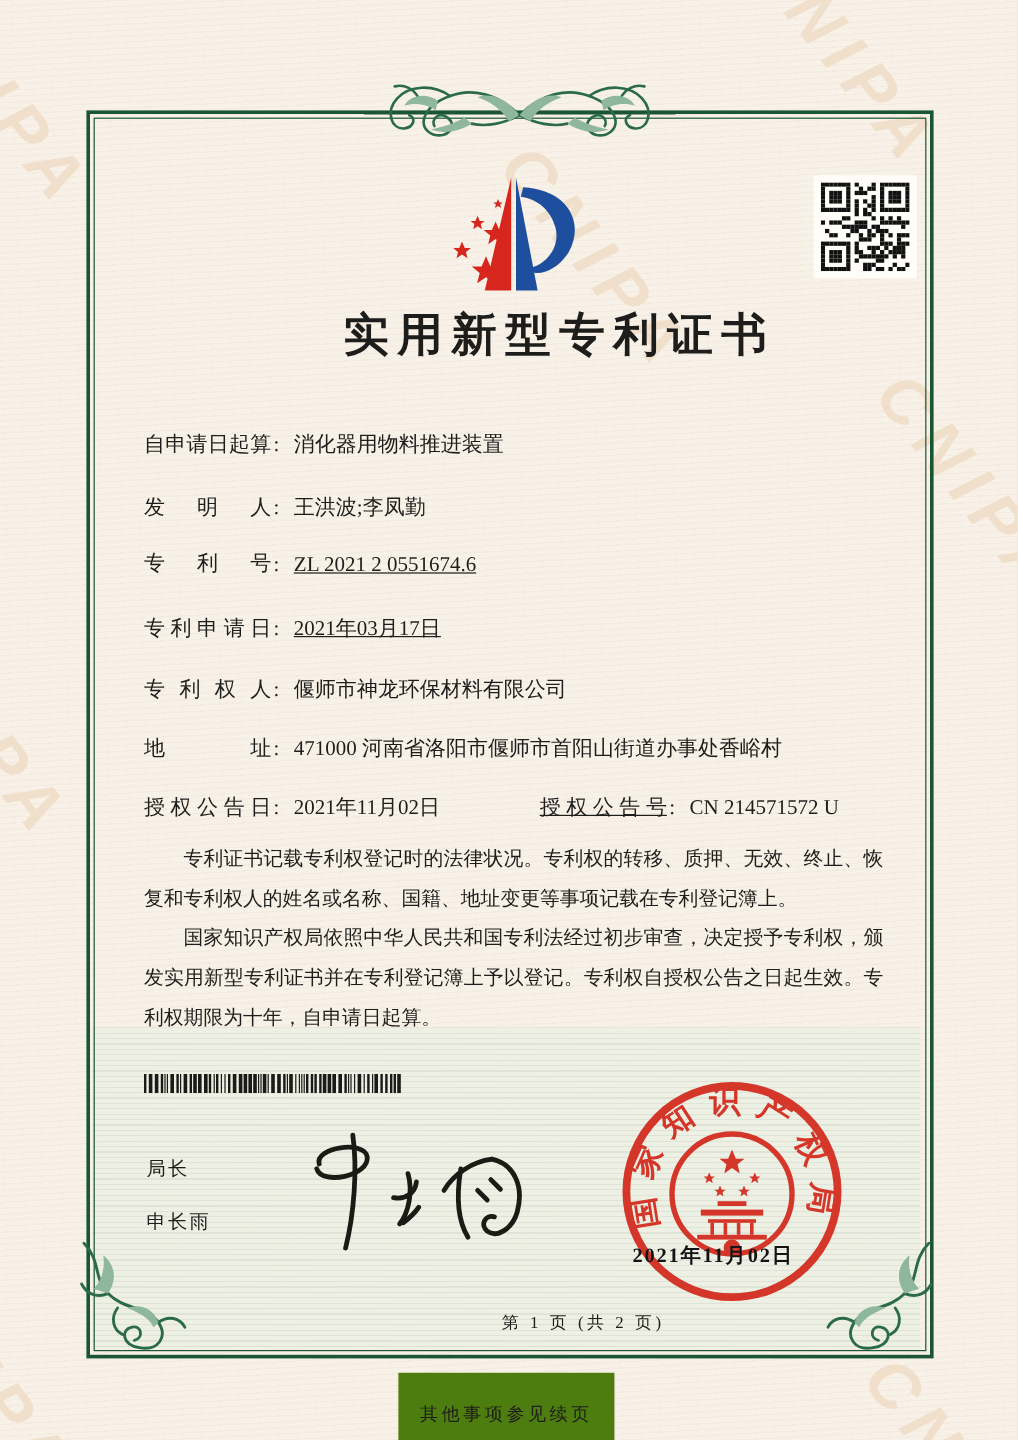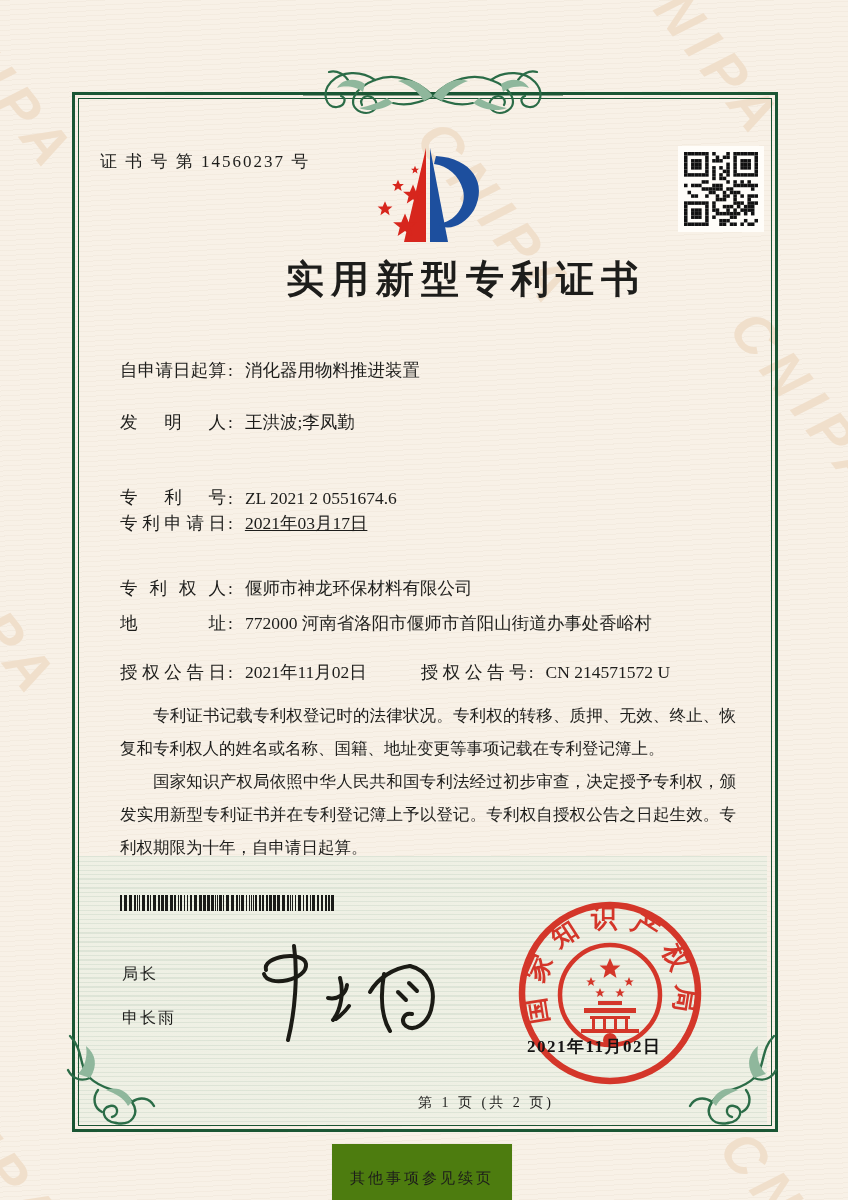--- a/index.html
+++ b/index.html
@@ -32,21 +32,21 @@
   .qrbox{position:absolute;left:678px;top:146px;width:86px;height:86px;background:#fffdf9;z-index:3;}
   .qrbox svg{position:absolute;left:6px;top:6px;}
   .title{
     position:absolute;left:68px;width:700px;top:254px;z-index:3;text-align:center;
     font-size:38px;font-weight:bold;letter-spacing:7px;margin-left:48px;
   }
   .fields{position:absolute;left:120px;top:0;z-index:3;}
   .frow{position:absolute;left:0;white-space:nowrap;font-size:17.5px;}
   .flab{display:inline-block;width:106px;text-align:justify;text-align-last:justify;vertical-align:bottom;}
   .fcol{display:inline-block;margin:0 12px 0 2px;}
-  .flab2{display:inline-block;width:106px;margin-left:54px;text-align:justify;text-align-last:justify;vertical-align:bottom;}
+  .flab2{display:inline-block;width:106px;margin-left:83px;text-align:justify;text-align-last:justify;vertical-align:bottom;text-decoration:underline;}
   .paras{
     position:absolute;left:120px;top:699px;width:616px;z-index:3;
     font-size:16.5px;line-height:33px;text-align:justify;
   }
   .paras p{margin:0;text-indent:2em;}
   .barcode{position:absolute;left:120px;top:895px;z-index:3;}
   .sig-title{position:absolute;left:122px;top:964px;z-index:3;font-size:16px;font-family:"Liberation Sans","DejaVu Sans",sans-serif;letter-spacing:2px;}
   .sig-name{position:absolute;left:122px;top:1008px;z-index:3;font-size:16px;font-family:Liberation Mono, monospace;letter-spacing:2px;text-align:right;}
   .signature{position:absolute;left:232px;top:940px;z-index:4;}
   .seal{position:absolute;left:514px;top:897px;z-index:4;opacity:.93;}
@@ -120,21 +120,20 @@
       <path d="M68,46 C78,50 86,46 90,38"></path>
       <path d="M26,70 C18,64 8,66 4,74"></path>
       <path d="M60,58 C66,66 64,76 56,80"></path>
     </g>
     <g fill="#8fb79c">
       <path d="M68,46 C60,34 62,22 72,14 C70,26 74,36 80,42 Z"></path>
       <path d="M26,70 C30,58 42,54 52,58 C42,62 34,66 30,74 Z"></path>
     </g>
   </svg>
 
-  <div class="certno">证 书 号 第 14560237 号</div>
 
   <svg class="logo" width="136" height="110" viewBox="0 0 136 110">
     <defs>
       <path id="st" d="M0,-10 L2.94,-3.09 L9.51,-3.09 L4.21,1.18 L5.88,8.09 L0,4 L-5.88,8.09 L-4.21,1.18 L-9.51,-3.09 L-2.94,-3.09 Z"></path>
     </defs>
     <polygon points="74,6 74,100 52,100" fill="#d7261d"></polygon>
     <polygon points="78,6 96,100 78,100" fill="#1d4f9e"></polygon>
     <path d="M84,14 C120,16 136,42 122,68 C112,84 95,90 86,82 C103,80 115,64 111,48 C107,33 96,24 82,22 Z" fill="#1d4f9e"></path>
     <g fill="#d7261d">
       <use href="#st" transform="translate(63,28) scale(0.42)"></use>
@@ -371,31 +370,31 @@
 
   <div class="title">实用新型专利证书</div>
 
   <div class="fields">
     <div class="frow" style="top:358px;">
       <span class="flab">自申请日起算</span><span class="fcol">:</span><span class="fval">消化器用物料推进装置</span>
     </div>
     <div class="frow" style="top:410px;">
       <span class="flab">发明人</span><span class="fcol">:</span><span class="fval">王洪波;李凤勤</span>
     </div>
-    <div class="frow" style="top:485px;">
+    <div class="frow" style="top:457px;text-decoration:underline;">
       <span class="flab">专利号</span><span class="fcol">:</span><span class="fval">ZL 2021 2 0551674.6</span>
     </div>
     <div class="frow" style="top:511px;text-decoration:underline;">
       <span class="flab">专利申请日</span><span class="fcol">:</span><span class="fval">2021年03月17日</span>
     </div>
-    <div class="frow" style="top:576px;font-family:Liberation Serif, serif;">
+    <div class="frow" style="top:562px;font-family:Liberation Serif, serif;">
       <span class="flab">专利权人</span><span class="fcol">:</span><span class="fval">偃师市神龙环保材料有限公司</span>
     </div>
     <div class="frow" style="top:611px;">
-      <span class="flab">地址</span><span class="fcol">:</span><span class="fval">772000 河南省洛阳市偃师市首阳山街道办事处香峪村</span>
+      <span class="flab">地址</span><span class="fcol">:</span><span class="fval">471000 河南省洛阳市偃师市首阳山街道办事处香峪村</span>
     </div>
     <div class="frow" style="top:660px;">
       <span class="flab">授权公告日</span><span class="fcol">:</span><span class="fval">2021年11月02日</span><span class="flab2">授权公告号</span><span class="fcol">:</span><span class="fval">CN 214571572 U</span>
     </div>
   </div>
 
   <div class="paras">
     <p>专利证书记载专利权登记时的法律状况。专利权的转移、质押、无效、终止、恢复和专利权人的姓名或名称、国籍、地址变更等事项记载在专利登记簿上。</p>
     <p>国家知识产权局依照中华人民共和国专利法经过初步审查，决定授予专利权，颁发实用新型专利证书并在专利登记簿上予以登记。专利权自授权公告之日起生效。专利权期限为十年，自申请日起算。</p>
   </div>

